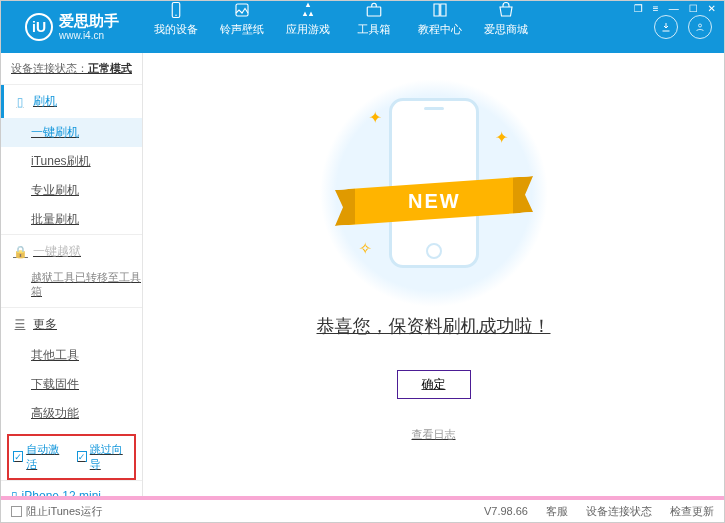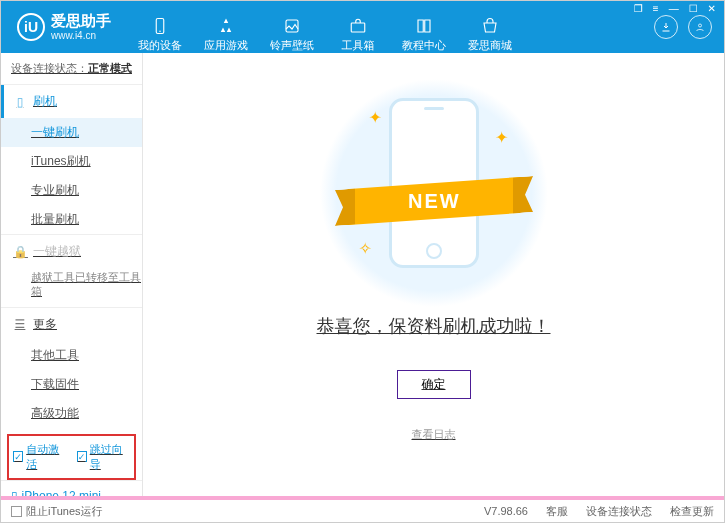--- a/index.html
+++ b/index.html
@@ -1,27 +1,27 @@
 <!DOCTYPE html>
 <html><head>
 <meta charset="utf-8">
 <style>
 * { margin: 0; padding: 0; box-sizing: border-box; }
 body { font-family: "Microsoft YaHei", Arial, sans-serif; font-size: 12px; color: #333; background: #fff; }
 .app { width: 725px; height: 523px; border: 1px solid #ccc; display: flex; flex-direction: column; overflow: hidden; }
 
 
 .header { background: #1296db; color: #fff; display: flex; align-items: center; height: 52px; position: relative; }
-.logo-area { display: flex; align-items: center; padding: 0 16px; min-width: 120px; }
+.logo-area { display: flex; align-items: center; padding: 0 24px; min-width: 120px; }
 .logo-icon { width: 28px; height: 28px; border: 2px solid #fff; border-radius: 50%; display: flex; align-items: center; justify-content: center; font-weight: bold; font-size: 14px; margin-right: 6px; }
 .logo-text { display: flex; flex-direction: column; line-height: 1.1; }
 .logo-title { font-size: 15px; font-weight: bold; }
 .logo-url { font-size: 10px; opacity: 0.9; }
 .nav { display: flex; flex: 1; height: 100%; }
-.nav-item { width: 66px; display: flex; flex-direction: column; align-items: center; justify-content: flex-end; cursor: pointer; font-size: 11px; gap: 3px; }
+.nav-item { width: 66px; display: flex; flex-direction: column; align-items: center; justify-content: flex-start; cursor: pointer; font-size: 11px; gap: 3px; }
 .nav-item.active { background: rgba(255,255,255,0.18); }
 .nav-icon { width: 18px; height: 18px; display: flex; align-items: center; justify-content: center; }
 .nav-icon svg { width: 18px; height: 18px; fill: #fff; }
 .win-controls { position: absolute; top: 2px; right: 4px; display: flex; gap: 2px; font-size: 10px; align-items: center; }
 .win-controls span { padding: 0 4px; cursor: pointer; }
 .header-right { display: flex; align-items: center; padding: 0 12px; gap: 10px; }
 .circle-btn { width: 24px; height: 24px; border: 1.5px solid rgba(255,255,255,0.8); border-radius: 50%; display: flex; align-items: center; justify-content: center; cursor: pointer; }
 .circle-btn svg { width: 12px; height: 12px; fill: #fff; }
 
 
@@ -92,33 +92,33 @@
             <svg viewBox="0 0 24 24">
               <rect x="7" y="2" width="10" height="20" rx="2" fill="none" stroke="#fff" stroke-width="1.5"></rect>
               <circle cx="12" cy="19" r="1"></circle>
             </svg>
           </span>
         <span>我的设备</span>
       </div>
       <div class="nav-item">
         <span class="nav-icon">
             <svg viewBox="0 0 24 24">
-              <path d="M12 2l3 6h-6z M5 20l3-6 3 6z M13 20l3-6 3 6z" fill="#fff"></path>
-            </svg>
-          </span>
-        <span>应用游戏</span>
-      </div>
-      <div class="nav-item">
-        <span class="nav-icon">
-            <svg viewBox="0 0 24 24">
               <rect x="4" y="4" width="16" height="16" rx="2" fill="none" stroke="#fff" stroke-width="1.5"></rect>
               <path d="M4 16l4-4 4 4 4-6 4 6" fill="none" stroke="#fff" stroke-width="1.5"></path>
             </svg>
           </span>
         <span>铃声壁纸</span>
+      </div>
+      <div class="nav-item">
+        <span class="nav-icon">
+            <svg viewBox="0 0 24 24">
+              <path d="M12 2l3 6h-6z M5 20l3-6 3 6z M13 20l3-6 3 6z" fill="#fff"></path>
+            </svg>
+          </span>
+        <span>应用游戏</span>
       </div>
       <div class="nav-item">
         <span class="nav-icon">
             <svg viewBox="0 0 24 24">
               <rect x="3" y="8" width="18" height="12" rx="1" fill="none" stroke="#fff" stroke-width="1.5"></rect>
               <path d="M9 8V6a3 3 0 0 1 6 0v2" fill="none" stroke="#fff" stroke-width="1.5"></path>
             </svg>
           </span>
         <span>工具箱</span>
       </div>

